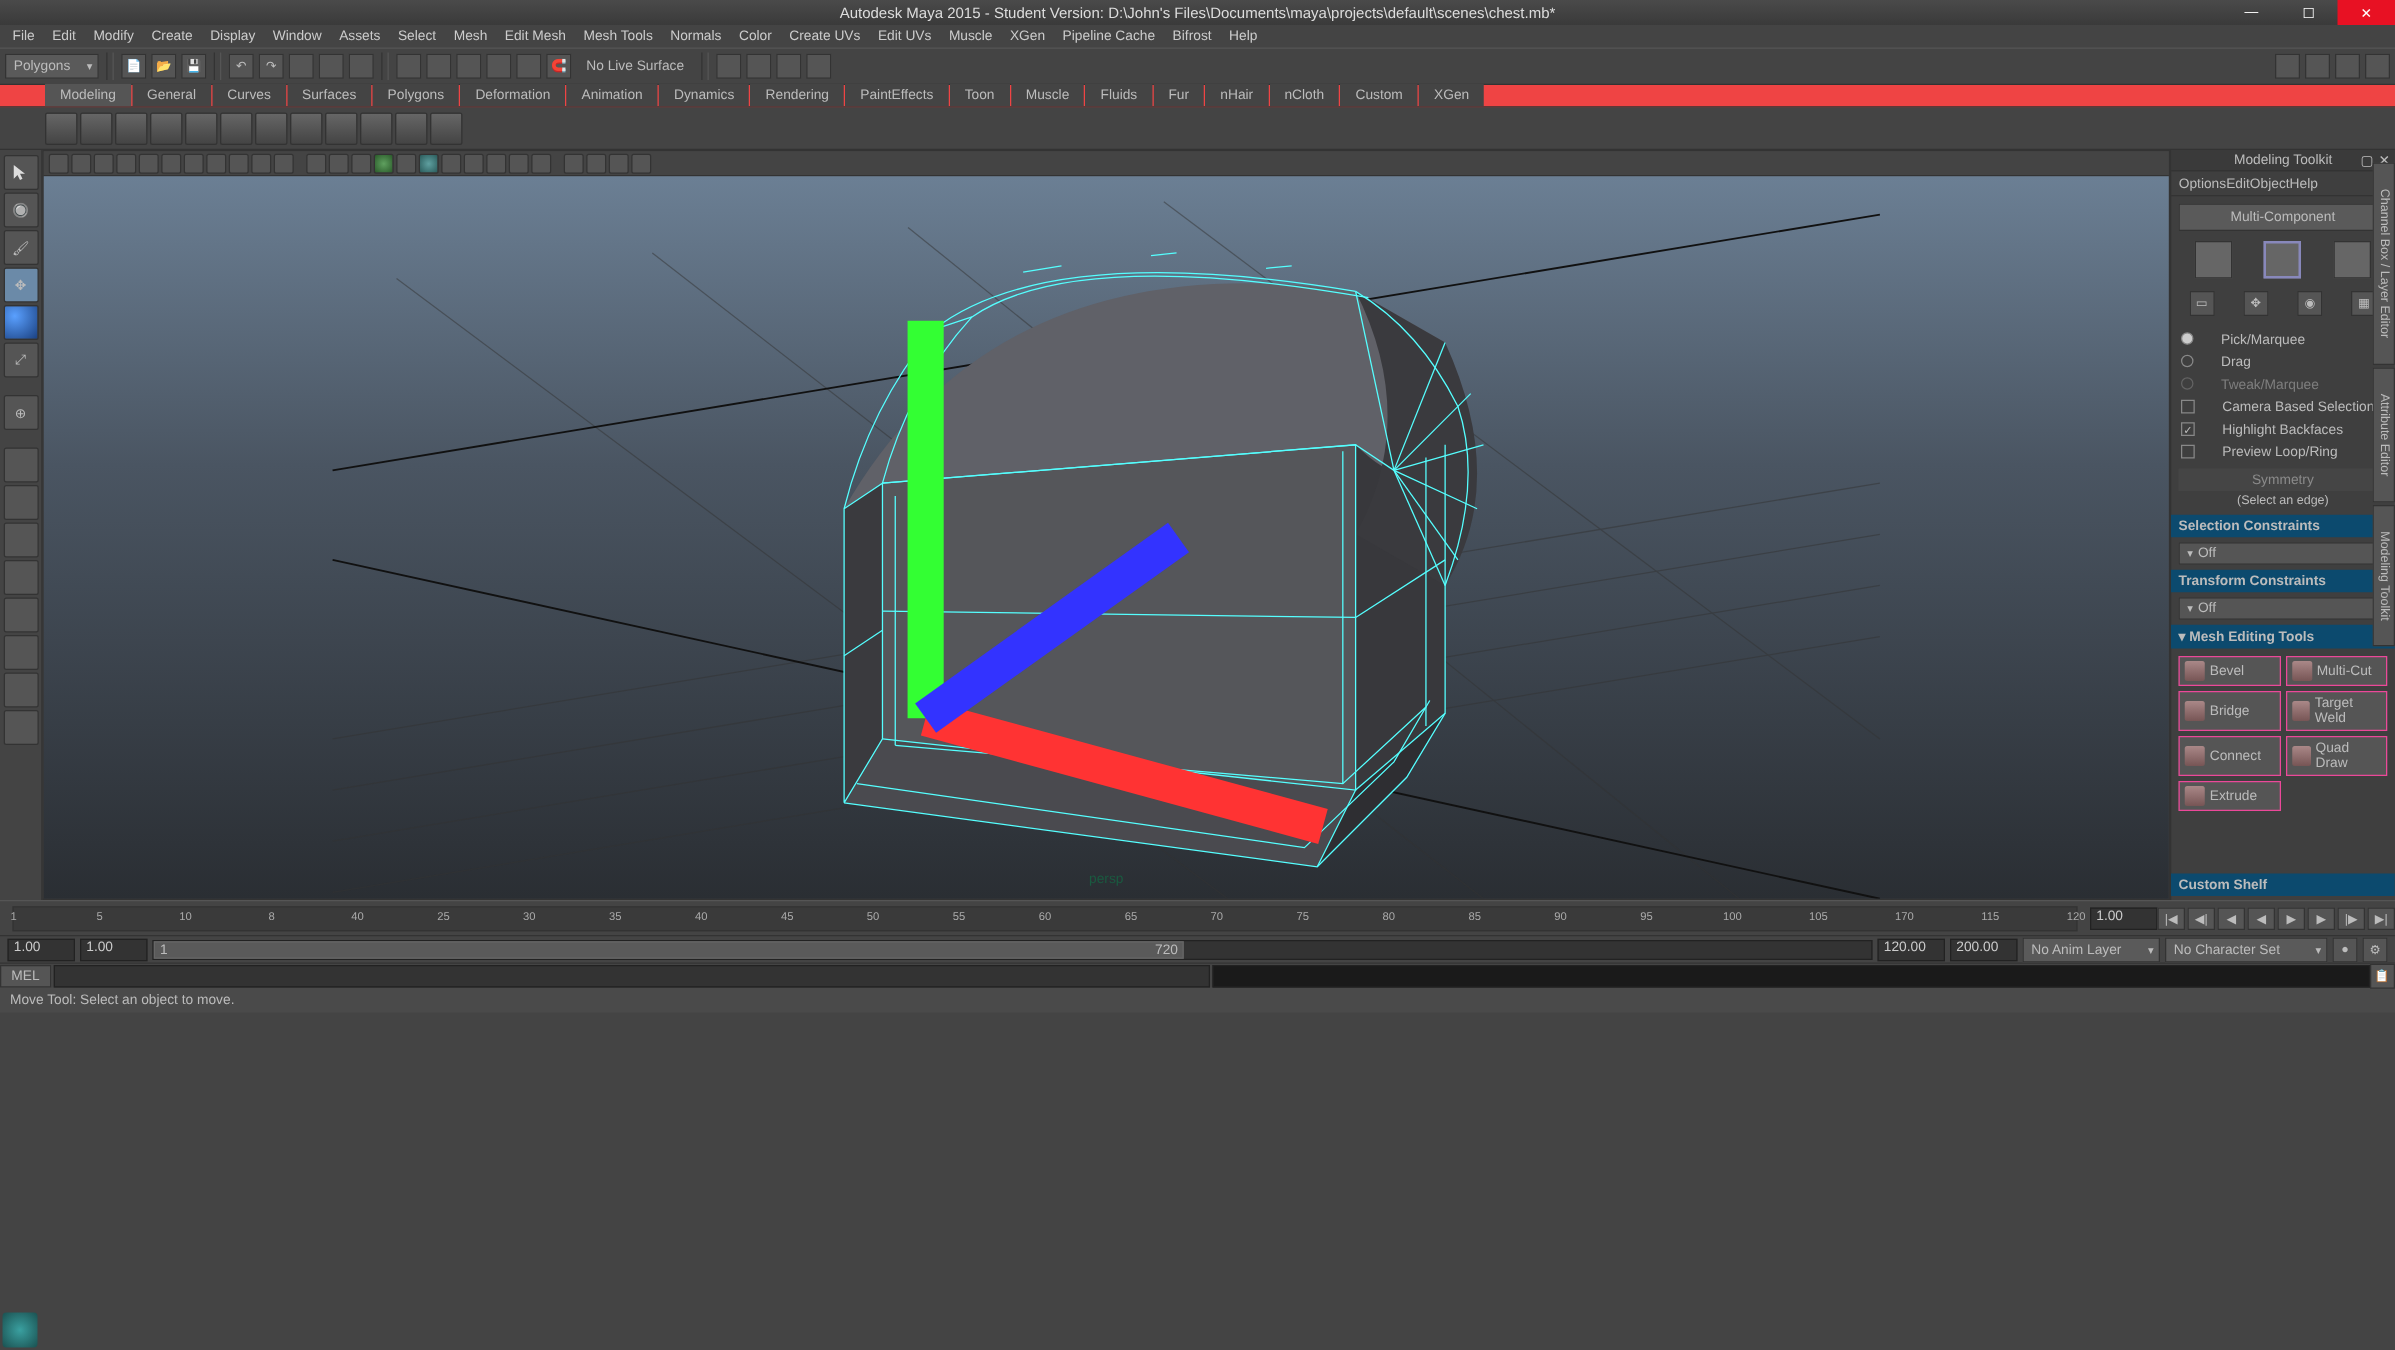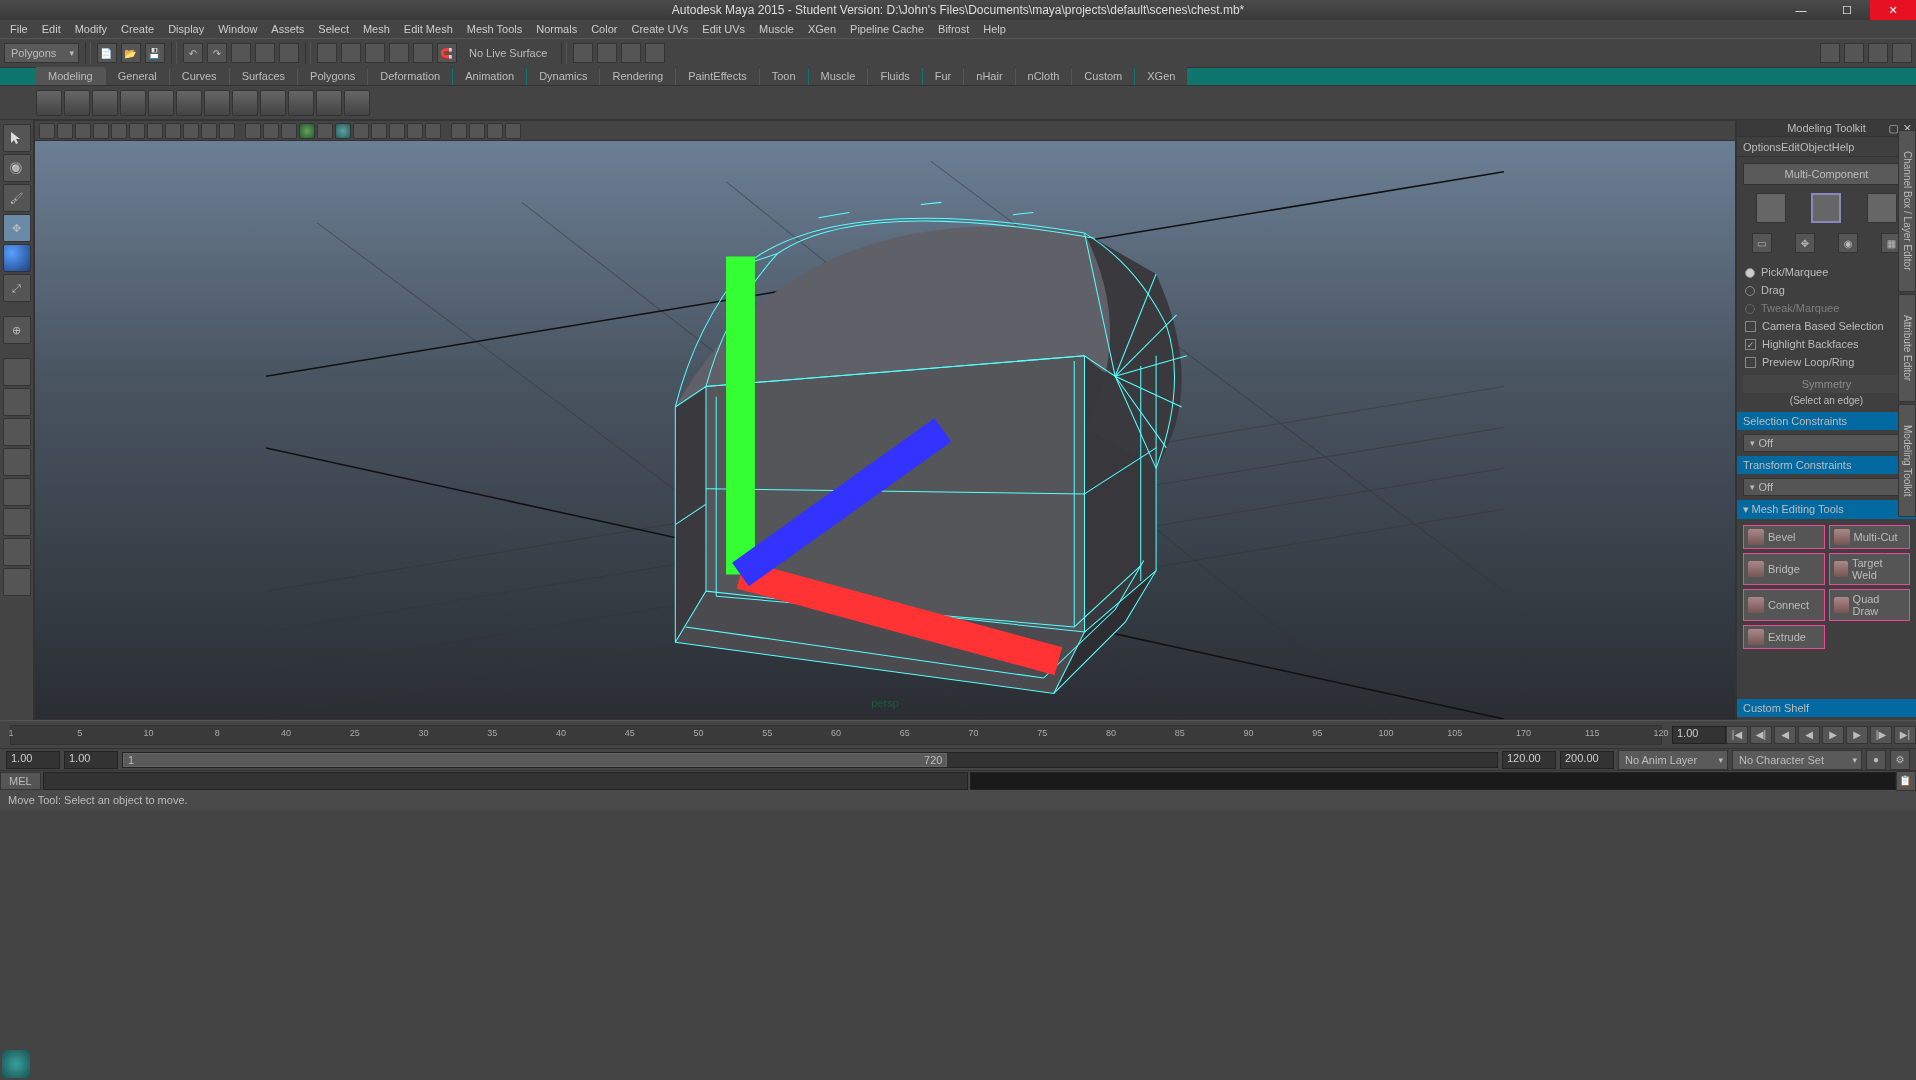--- a/index.html
+++ b/index.html
@@ -9,21 +9,21 @@
 .winbtns{position:absolute;right:0;top:0;display:flex;height:20px}
 .winbtn{width:46px;height:20px;display:flex;align-items:center;justify-content:center;color:#fff}
 .winbtn.close{background:#e81123}
 .menubar{height:18px;background:#444;display:flex;align-items:center;padding:0 4px;gap:2px}
 .menubar span{padding:2px 6px;font-size:11px;color:#ccc;cursor:pointer}
 .toolbar1{height:30px;background:#444;border-top:1px solid #555;border-bottom:1px solid #333;display:flex;align-items:center;padding:0 4px;gap:4px}
 .combo{background:#5a5a5a;border:1px solid #333;padding:2px 20px 2px 6px;position:relative;width:75px;height:20px;display:flex;align-items:center}
 .combo:after{content:"▾";position:absolute;right:4px;font-size:9px}
 .tbtn{width:20px;height:20px;background:#555;border:1px solid #333;display:flex;align-items:center;justify-content:center;font-size:10px}
 .sep{width:6px;height:22px;border-left:1px solid #333;border-right:1px solid #555;margin:0 2px}
-.shelf-tabs{height:18px;background:#0f766e;display:flex;align-items:flex-end;padding-left:36px;border-bottom:1px solid #333}
+.shelf-tabs{height:18px;background:#ef4444;display:flex;align-items:flex-end;padding-left:36px;border-bottom:1px solid #333}
 .shelf-tab{padding:3px 12px;font-size:11px;background:#444;margin-right:1px;cursor:pointer}
 .shelf-tab.active{background:#555}
 .shelf{height:34px;background:#444;display:flex;align-items:center;padding-left:36px;gap:2px;border-bottom:1px solid #333}
 .shelf-btn{width:26px;height:26px;background:linear-gradient(#666,#444);border:1px solid #333;border-radius:2px}
 .main{display:flex;height:600px}
 .toolbox{width:34px;background:#444;border-right:1px solid #333;display:flex;flex-direction:column;align-items:center;padding-top:4px;gap:2px}
 .tool{width:28px;height:28px;background:#555;border:1px solid #333;display:flex;align-items:center;justify-content:center;border-radius:2px}
 .tool.sel{background:#6b8aa8}
 .tool.arrow svg{width:16px;height:16px}
 .tool.blue{background:radial-gradient(circle at 30% 30%,#5aa0ff,#1a4080)}
@@ -39,25 +39,25 @@
 .right-panel{width:180px;background:#3f3f3f;border-left:1px solid #333;display:flex;flex-direction:column}
 .rp-title{height:17px;background:#3a3a3a;display:flex;align-items:center;justify-content:center;font-size:11px;border-bottom:1px solid #333;position:relative}
 .rp-title .rx{position:absolute;right:4px;display:flex;gap:4px}
 .rp-menu{height:20px;display:flex;align-items:center;padding:0 6px;border-bottom:1px solid #333}
 .rp-menu span{font-size:11px;cursor:pointer}
 .rp-body{flex:1;padding:6px;overflow:auto}
 .mc-btn{background:#5a5a5a;border:1px solid #333;padding:4px;text-align:center;margin-bottom:8px;font-size:11px}
 .mc-icons{display:flex;justify-content:space-around;margin-bottom:10px}
 .mc-ic{width:30px;height:30px;background:#666;border:1px solid #333}
 .mc-ic.sel{border:2px solid #88b}
-.radio-row{display:flex;align-items:flex-end;gap:6px;padding:3px 2px;font-size:11px}
+.radio-row{display:flex;align-items:flex-start;gap:22px;padding:3px 2px;font-size:11px}
 .radio{width:10px;height:10px;border-radius:50%;border:1px solid #888}
 .radio.on{background:#ccc}
 .chk{width:11px;height:11px;border:1px solid #888;display:inline-flex;align-items:center;justify-content:center;font-size:9px}
-.section-hdr{background:#0369a1;padding:3px 6px;font-size:11px;font-weight:normal;margin:4px -6px}
+.section-hdr{background:#0c4a6e;padding:3px 6px;font-size:11px;font-weight:bold;margin:4px -6px}
 .sel-combo{background:#555;border:1px solid #333;padding:2px 6px;margin:4px 0;display:flex;align-items:center;position:relative}
 .sel-combo:before{content:"▾";margin-right:4px;font-size:9px}
 .mesh-tools{display:grid;grid-template-columns:1fr 1fr;gap:4px;margin-top:6px}
 .mtool{background:#555;border:1px solid #ec4899;padding:3px 4px;display:flex;align-items:center;gap:4px;font-size:11px}
 .mtool .ti{width:16px;height:16px;background:linear-gradient(#a88,#755);border-radius:2px}
 .side-tabs{position:absolute;right:0;top:130px;width:18px;display:flex;flex-direction:column}
 .side-tab{writing-mode:vertical-rl;background:#555;border:1px solid #333;padding:20px 2px;font-size:10px;margin-bottom:2px;text-align:center}
 .timeline{height:28px;background:#444;border-top:1px solid #555;display:flex;align-items:center;position:relative}
 .tl-scale{flex:1;height:20px;position:relative;margin:0 10px;background:#3a3a3a;border:1px solid #333}
 .tl-tick{position:absolute;font-size:9px;color:#aaa;top:2px;transform:translateX(-50%)}

